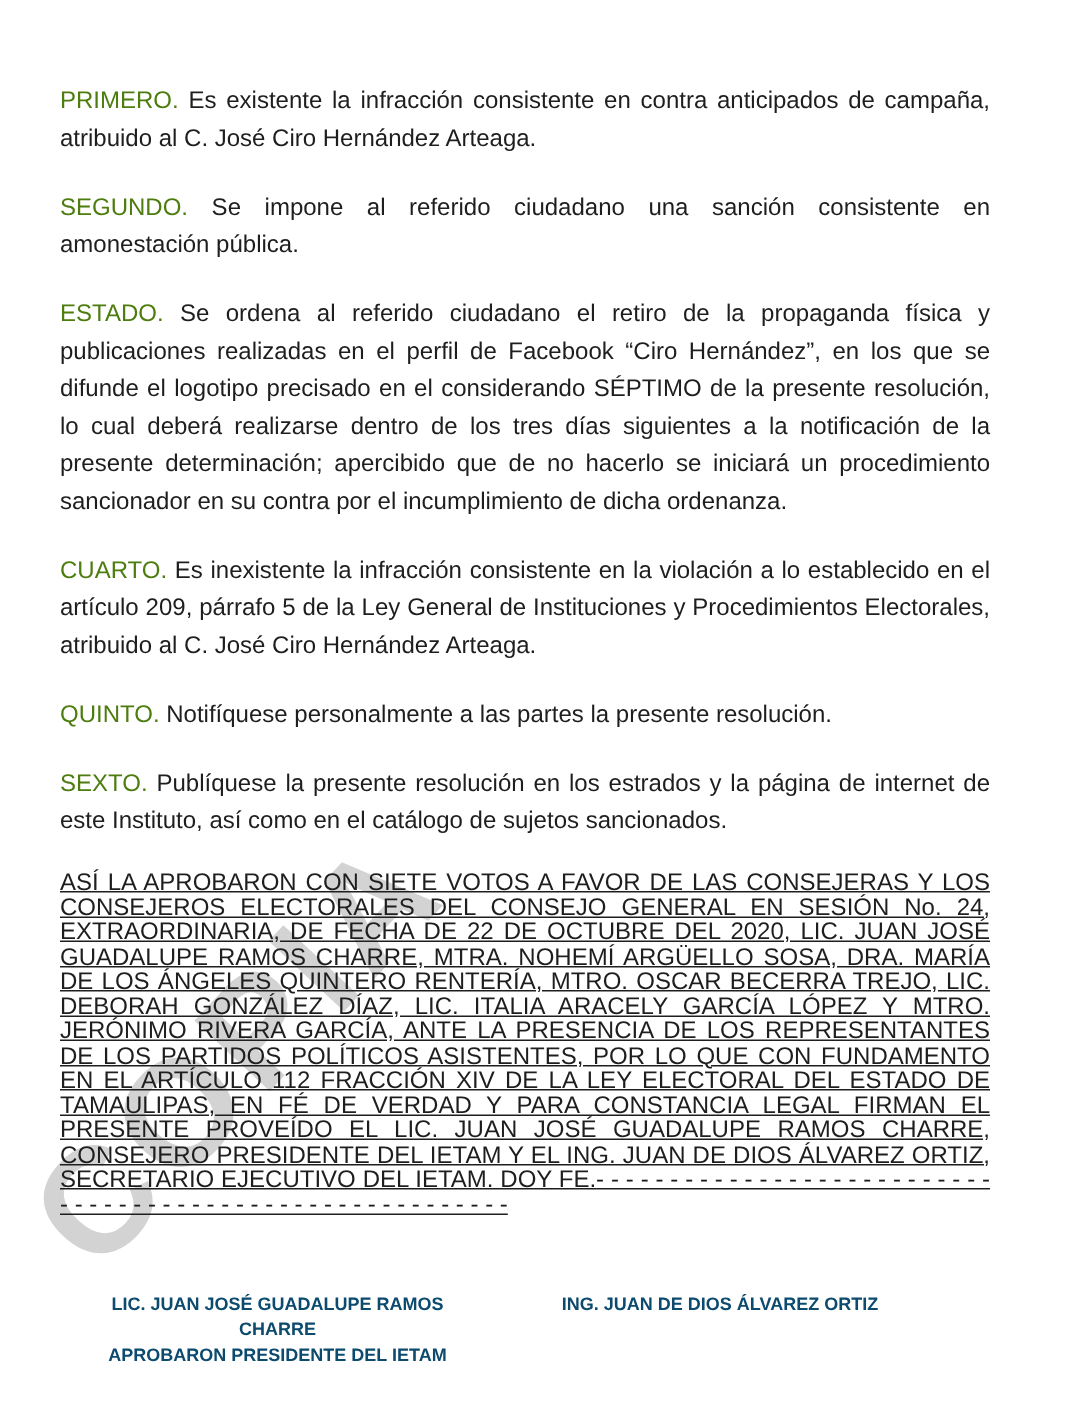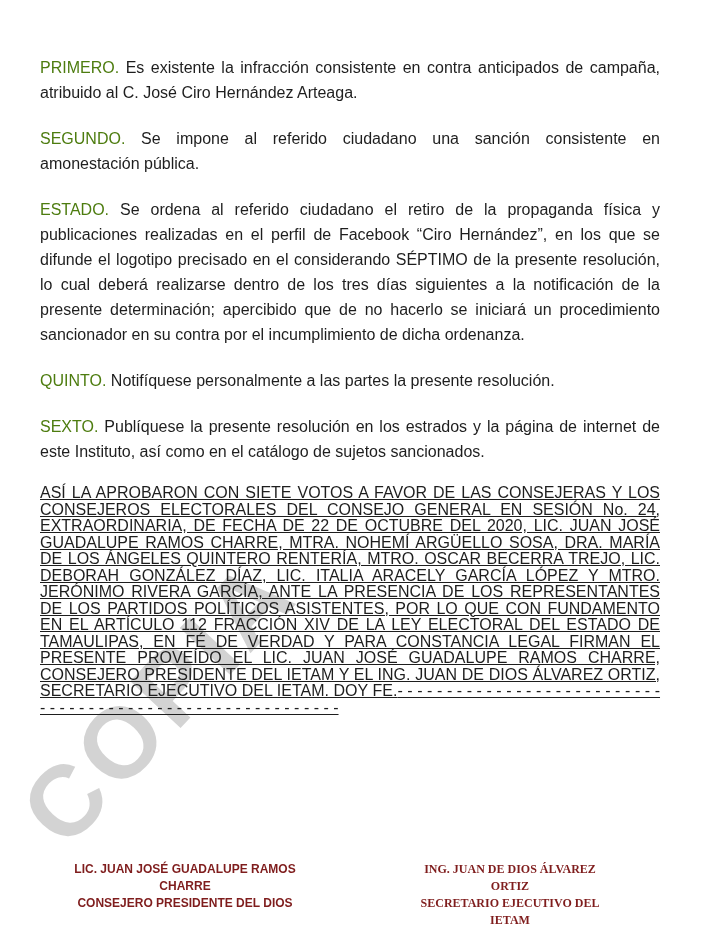--- a/index.html
+++ b/index.html
@@ -61,24 +61,24 @@
     left: 40px;
     width: 620px;
     z-index: 1;
   }
   .sig {
     position: absolute;
     text-align: center;
     font-weight: 700;
     font-size: 12px;
     line-height: 17px;
-    color: #7f1d1d;
+    color: #0c4a6e;
   }
   .sig-left  { left: 10px;  width: 270px; }
-  .sig-right { left: 364px; width: 212px; font-family: Liberation Serif, serif; }
+  .sig-right { left: 334px; width: 212px; }
 </style>
 </head>
 <body>
 
 <div class="page">
 
   <div class="watermark">COPIA</div>
 
   <div class="content">
 
@@ -90,41 +90,44 @@
     <p class="res">
       <b>SEGUNDO.</b>
       <span>Se impone al referido ciudadano una sanción consistente en amonestación pública.</span>
     </p>
 
     <p class="res">
       <b>ESTADO.</b>
       <span>Se ordena al referido ciudadano el retiro de la propaganda física y publicaciones realizadas en el perfil de Facebook “Ciro Hernández”, en los que se difunde el logotipo precisado en el considerando SÉPTIMO de la presente resolución, lo cual deberá realizarse dentro de los tres días siguientes a la notificación de la presente determinación; apercibido que de no hacerlo se iniciará un procedimiento sancionador en su contra por el incumplimiento de dicha ordenanza.</span>
     </p>
 
+    <p class="res">
+      <b>CUARTO.</b>
+      <span>Es inexistente la infracción consistente en la violación a lo establecido en el artículo 209, párrafo 5 de la Ley General de Instituciones y Procedimientos Electorales, atribuido al C. José Ciro Hernández Arteaga.</span>
+    </p>
 
     <p class="res">
       <b>QUINTO.</b>
       <span>Notifíquese personalmente a las partes la presente resolución.</span>
     </p>
 
     <p class="res">
       <b>SEXTO.</b>
       <span>Publíquese la presente resolución en los estrados y la página de internet de este Instituto, así como en el catálogo de sujetos sancionados.</span>
     </p>
 
     <p class="approval">
       <span>ASÍ LA APROBARON CON SIETE VOTOS A FAVOR DE LAS CONSEJERAS Y LOS CONSEJEROS ELECTORALES DEL CONSEJO GENERAL EN SESIÓN No. 24, EXTRAORDINARIA, DE FECHA DE 22 DE OCTUBRE DEL 2020, LIC. JUAN JOSÉ GUADALUPE RAMOS CHARRE, MTRA. NOHEMÍ ARGÜELLO SOSA, DRA. MARÍA DE LOS ÁNGELES QUINTERO RENTERÍA, MTRO. OSCAR BECERRA TREJO, LIC. DEBORAH GONZÁLEZ DÍAZ, LIC. ITALIA ARACELY GARCÍA LÓPEZ Y MTRO. JERÓNIMO RIVERA GARCÍA, ANTE LA PRESENCIA DE LOS REPRESENTANTES DE LOS PARTIDOS POLÍTICOS ASISTENTES, POR LO QUE CON FUNDAMENTO EN EL ARTÍCULO 112 FRACCIÓN XIV DE LA LEY ELECTORAL DEL ESTADO DE TAMAULIPAS, EN FÉ DE VERDAD Y PARA CONSTANCIA LEGAL FIRMAN EL PRESENTE PROVEÍDO EL LIC. JUAN JOSÉ GUADALUPE RAMOS CHARRE, CONSEJERO PRESIDENTE DEL IETAM Y EL ING. JUAN DE DIOS ÁLVAREZ ORTIZ, SECRETARIO EJECUTIVO DEL IETAM. DOY FE.</span><span>- - - - - - - - - - - - - - - - - - - - - - - - - - - - - - - - - - - - - - - - - - - - - - - - - - - - - - - - -  -</span>
     </p>
 
   </div>
 
   <div class="signatures">
     <div class="sig sig-left">
       <div>LIC. JUAN JOSÉ GUADALUPE RAMOS CHARRE</div>
-      <div>CONSEJERO PRESIDENTE DEL DIOS</div>
+      <div>APROBARON PRESIDENTE DEL IETAM</div>
     </div>
     <div class="sig sig-right">
       <div>ING. JUAN DE DIOS ÁLVAREZ ORTIZ</div>
-      <div>SECRETARIO EJECUTIVO DEL IETAM</div>
     </div>
   </div>
 
 </div>
 
 </body></html>

